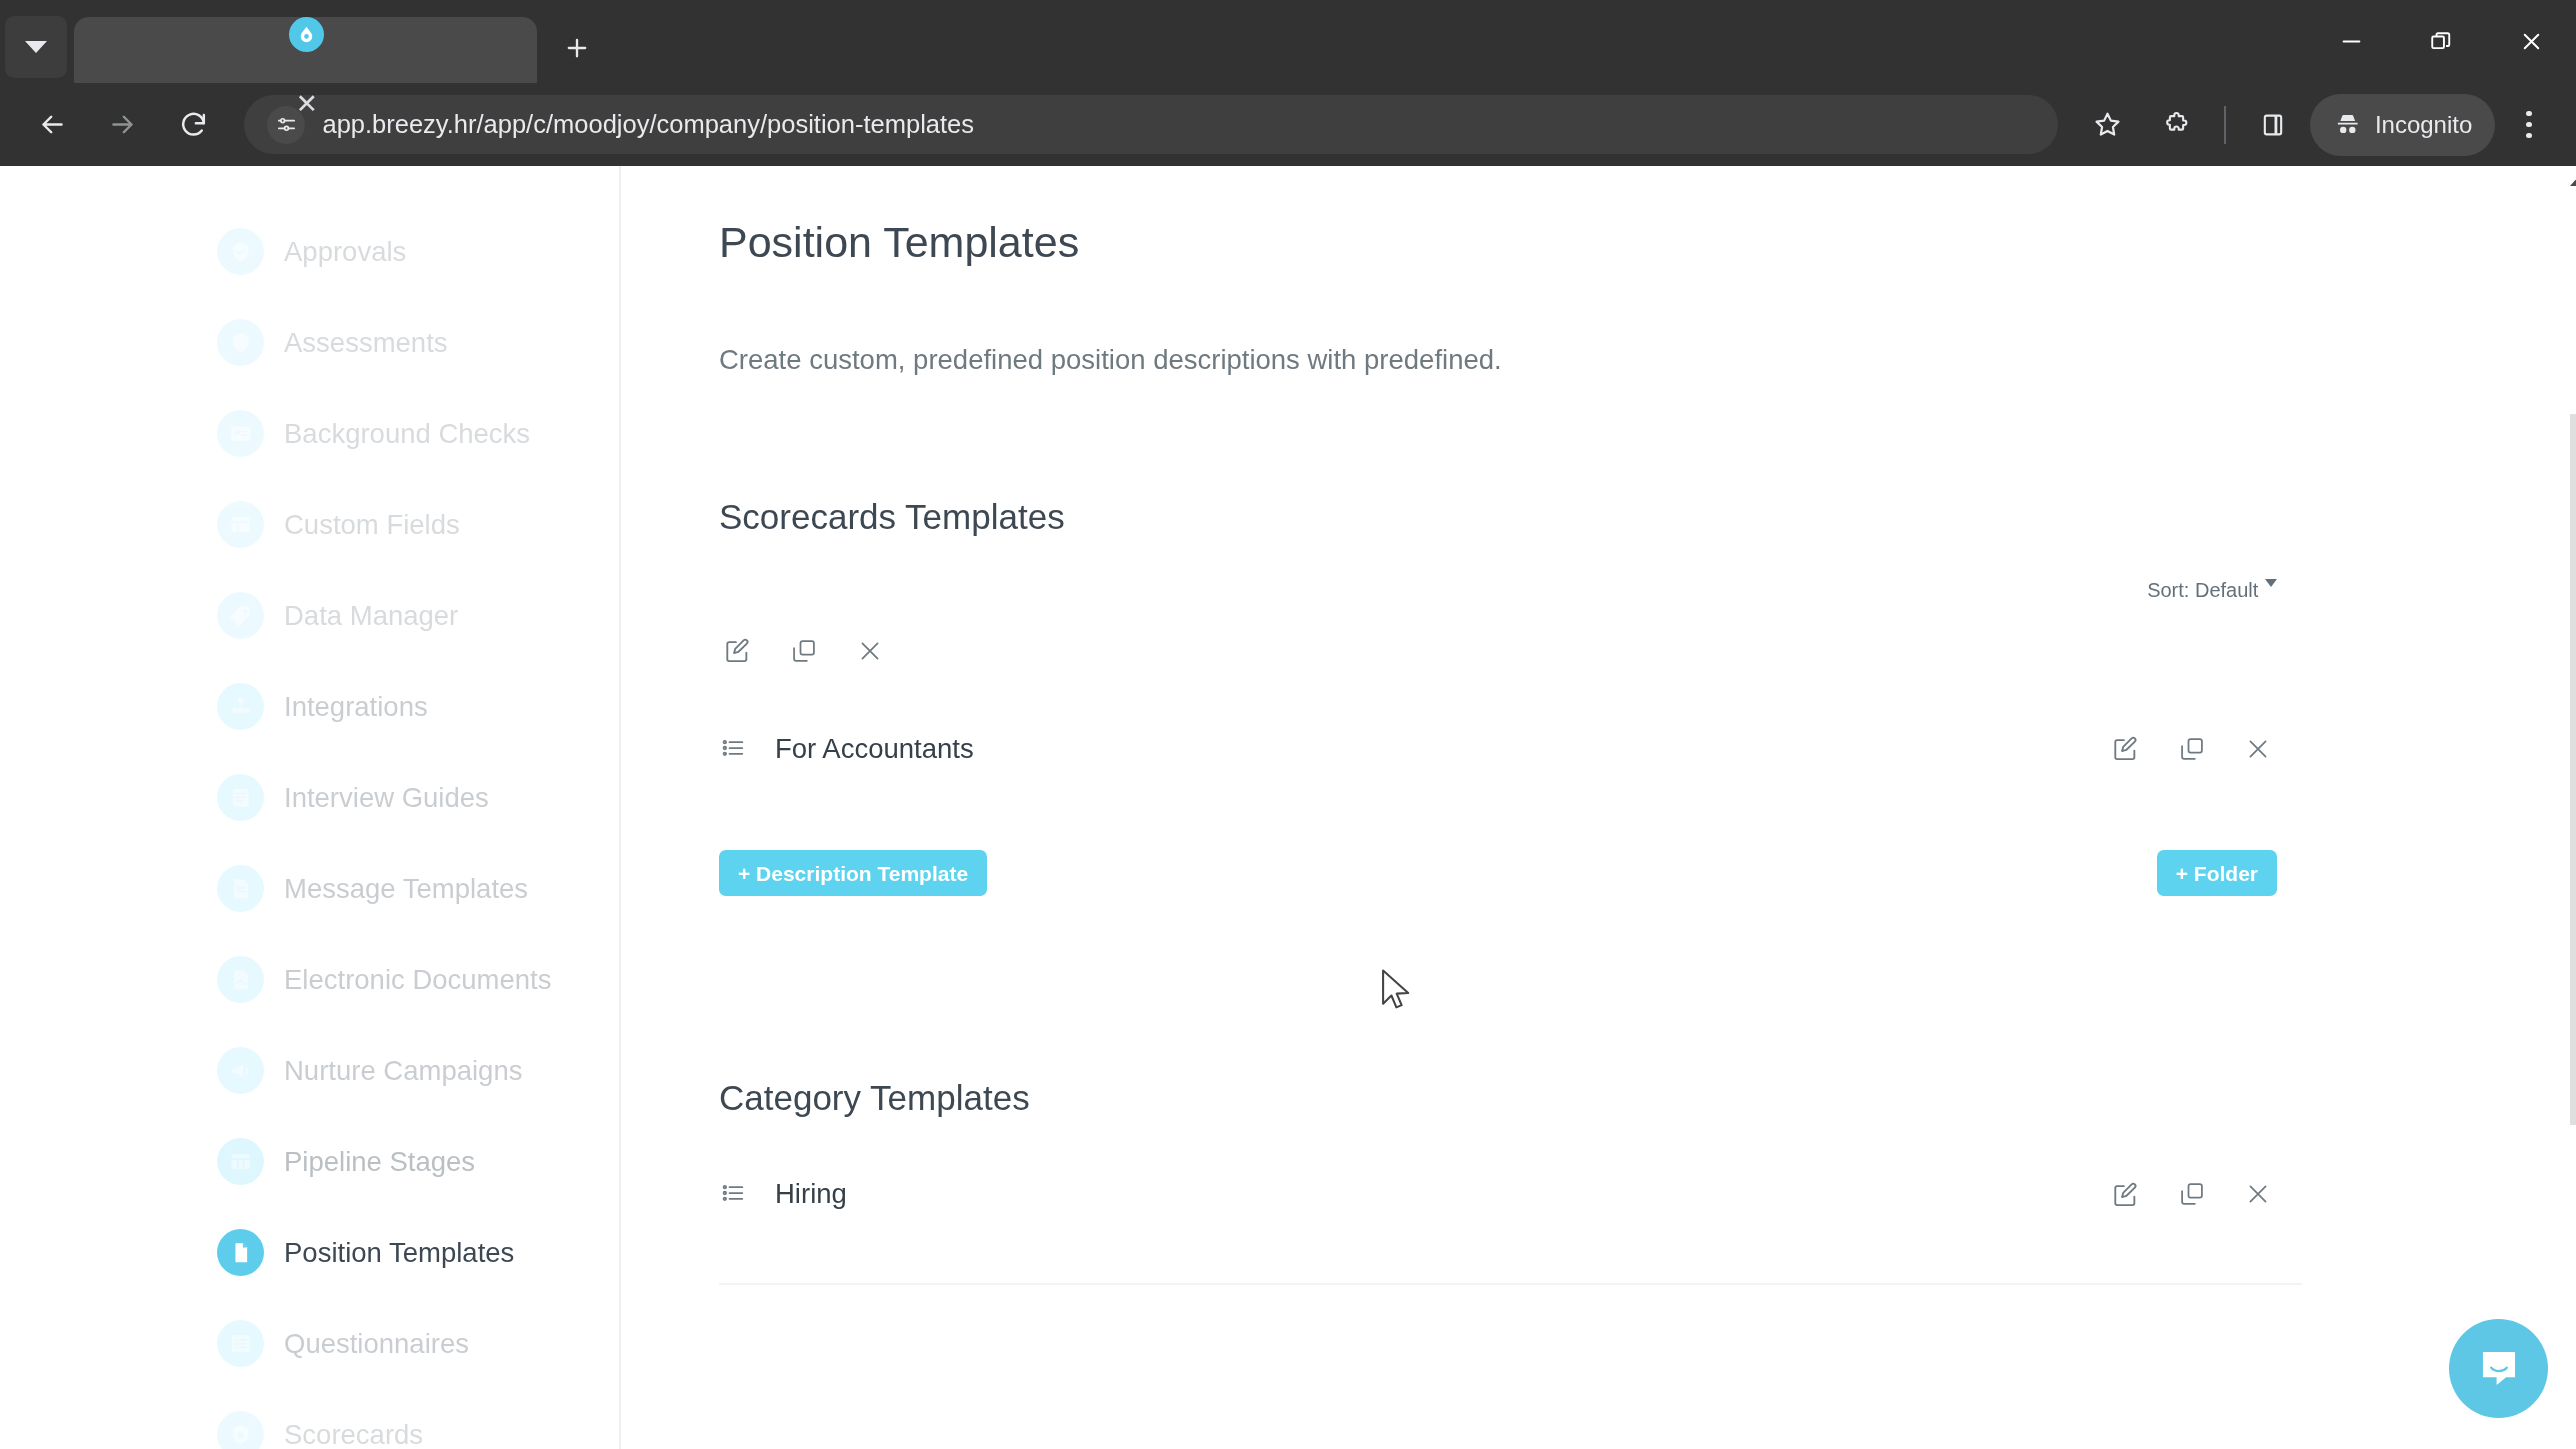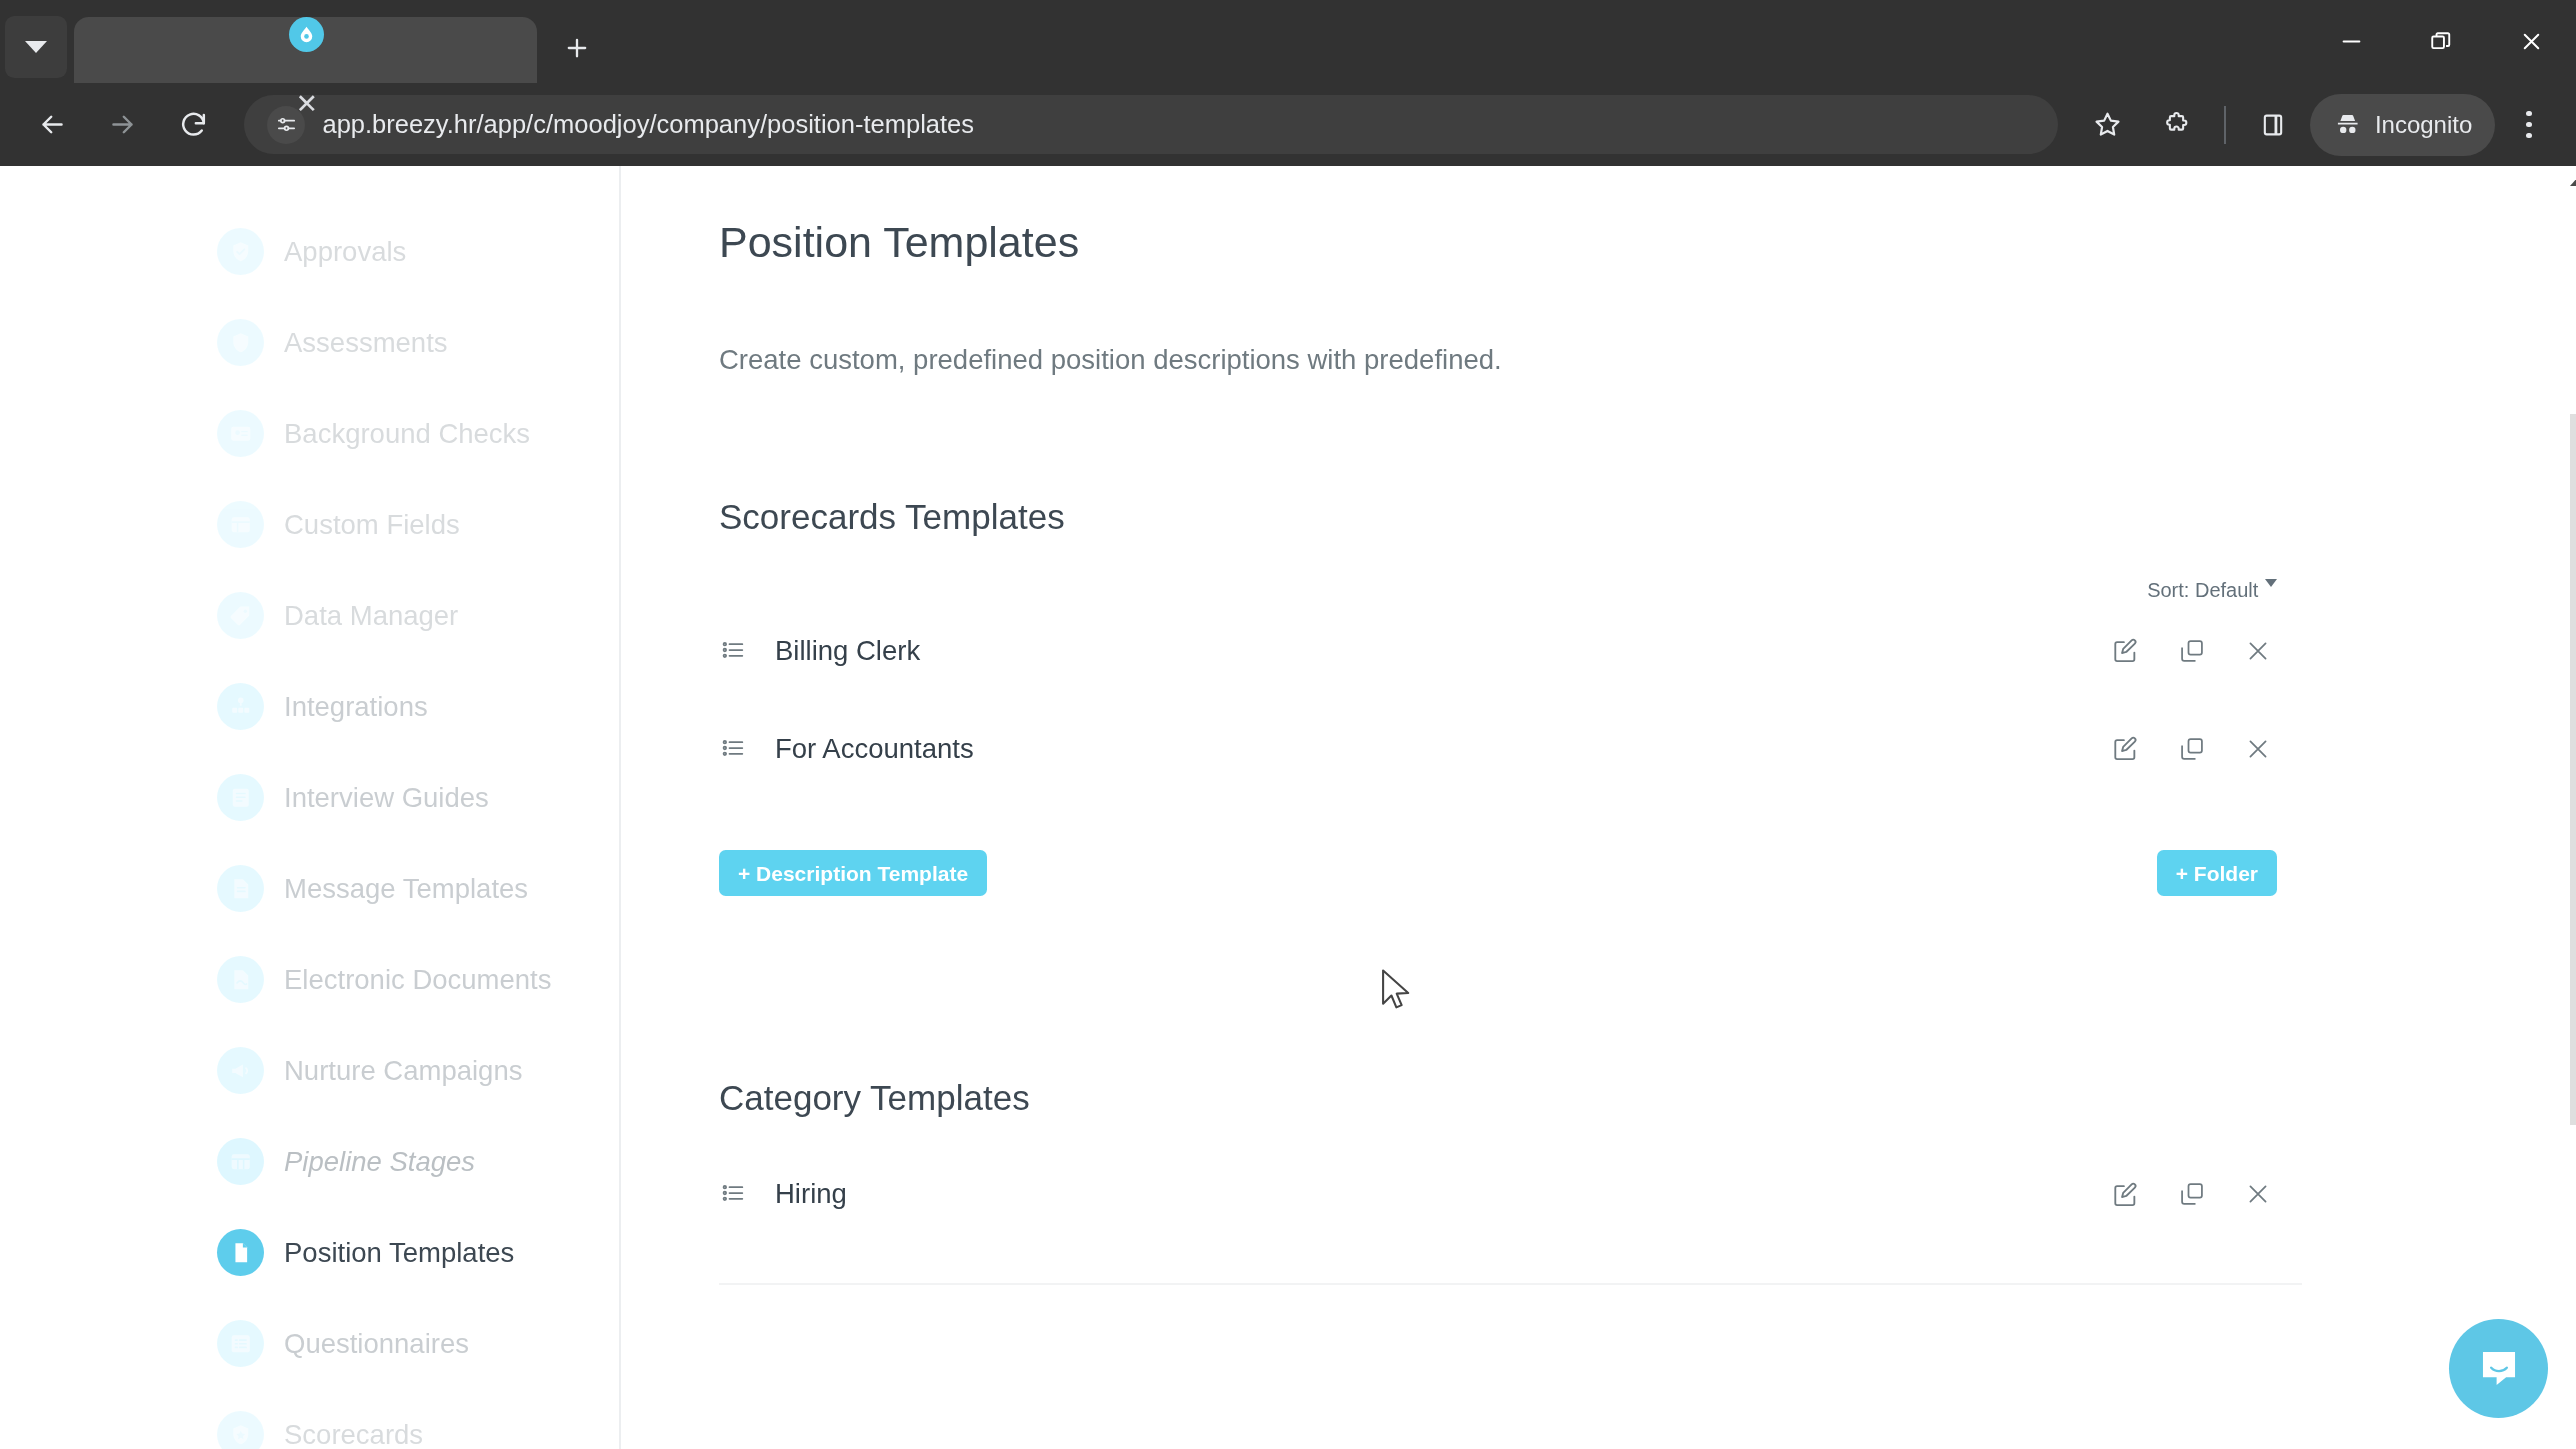--- a/index.html
+++ b/index.html
@@ -93,21 +93,21 @@
     width: 47px; height:47px; border-radius:50%;
     background:#d6f6ff; display:flex; align-items:center; justify-content:center; flex:0 0 auto;
   }
   .side-icon svg { opacity:.55; }
   .side-label { font-size: 27.5px; color:#a9b0b5; white-space:nowrap; }
   .side-item.active .side-icon { background:#5ecdec; }
   .side-item.active .side-icon svg { opacity:1; }
   .side-item.active .side-label { color:#3d4852; }
   .side-item.faded { opacity:.45; }
   .side-item.faded2 { opacity:.62; }
-  .side-item.faded3 { opacity:.8;font-style:italic; }
+  .side-item.faded3 { opacity:.8; }
 
   
   .content {
     position:absolute; left:607px; top:0; width: 1734px; height:100%;
     background:#fff; padding: 0 48px;
   }
   .page-title {
     font-size: 43px; color:#3d4852; font-weight: 400;
     margin-top: 52px; margin-left: 48px;
   }
@@ -427,31 +427,20 @@
       <h2 class="section-title" id="desc-section-title">Scorecards Templates</h2>
 
       <div class="sort-row">
         <div class="sort-ctl">
           <span>Sort: Default</span>
           <span class="caret-down"></span>
         </div>
       </div>
 
       <div class="tpl-row">
-        <div class="tpl-left">
-          <span>
-            <svg width="28" height="28" viewBox="0 0 24 24" fill="none" stroke="#6f7a80" stroke-width="1.5" stroke-linecap="round">
-              <circle cx="5" cy="7" r="1.1"></circle>
-                <circle cx="5" cy="12" r="1.1"></circle>
-                <circle cx="5" cy="17" r="1.1"></circle>
-              <path d="M9 7h11M9 12h11M9 17h11"></path>
-            </svg>
-          </span>
-          <span class="tpl-name">Billing Clerk</span>
-        </div>
         <div class="tpl-actions">
           <span class="act">
             <svg width="29.5" height="29.5" viewBox="0 0 24 24" fill="none" stroke="#6f7a80" stroke-width="1.5" stroke-linecap="round" stroke-linejoin="round">
               <path d="M19 13.5V19a1.5 1.5 0 0 1-1.5 1.5H5A1.5 1.5 0 0 1 3.5 19V6.5A1.5 1.5 0 0 1 5 5h5.5"></path>
               <path d="M16.8 3.6a1.8 1.8 0 0 1 2.6 2.6L12.4 13l-3.4.9.9-3.4Z"></path>
             </svg>
           </span>
           <span class="act">
             <svg width="28" height="28" viewBox="0 0 24 24" fill="none" stroke="#6f7a80" stroke-width="1.5" stroke-linejoin="round">
               <rect x="9" y="3.5" width="11.5" height="11.5" rx="1.8"></rect>

